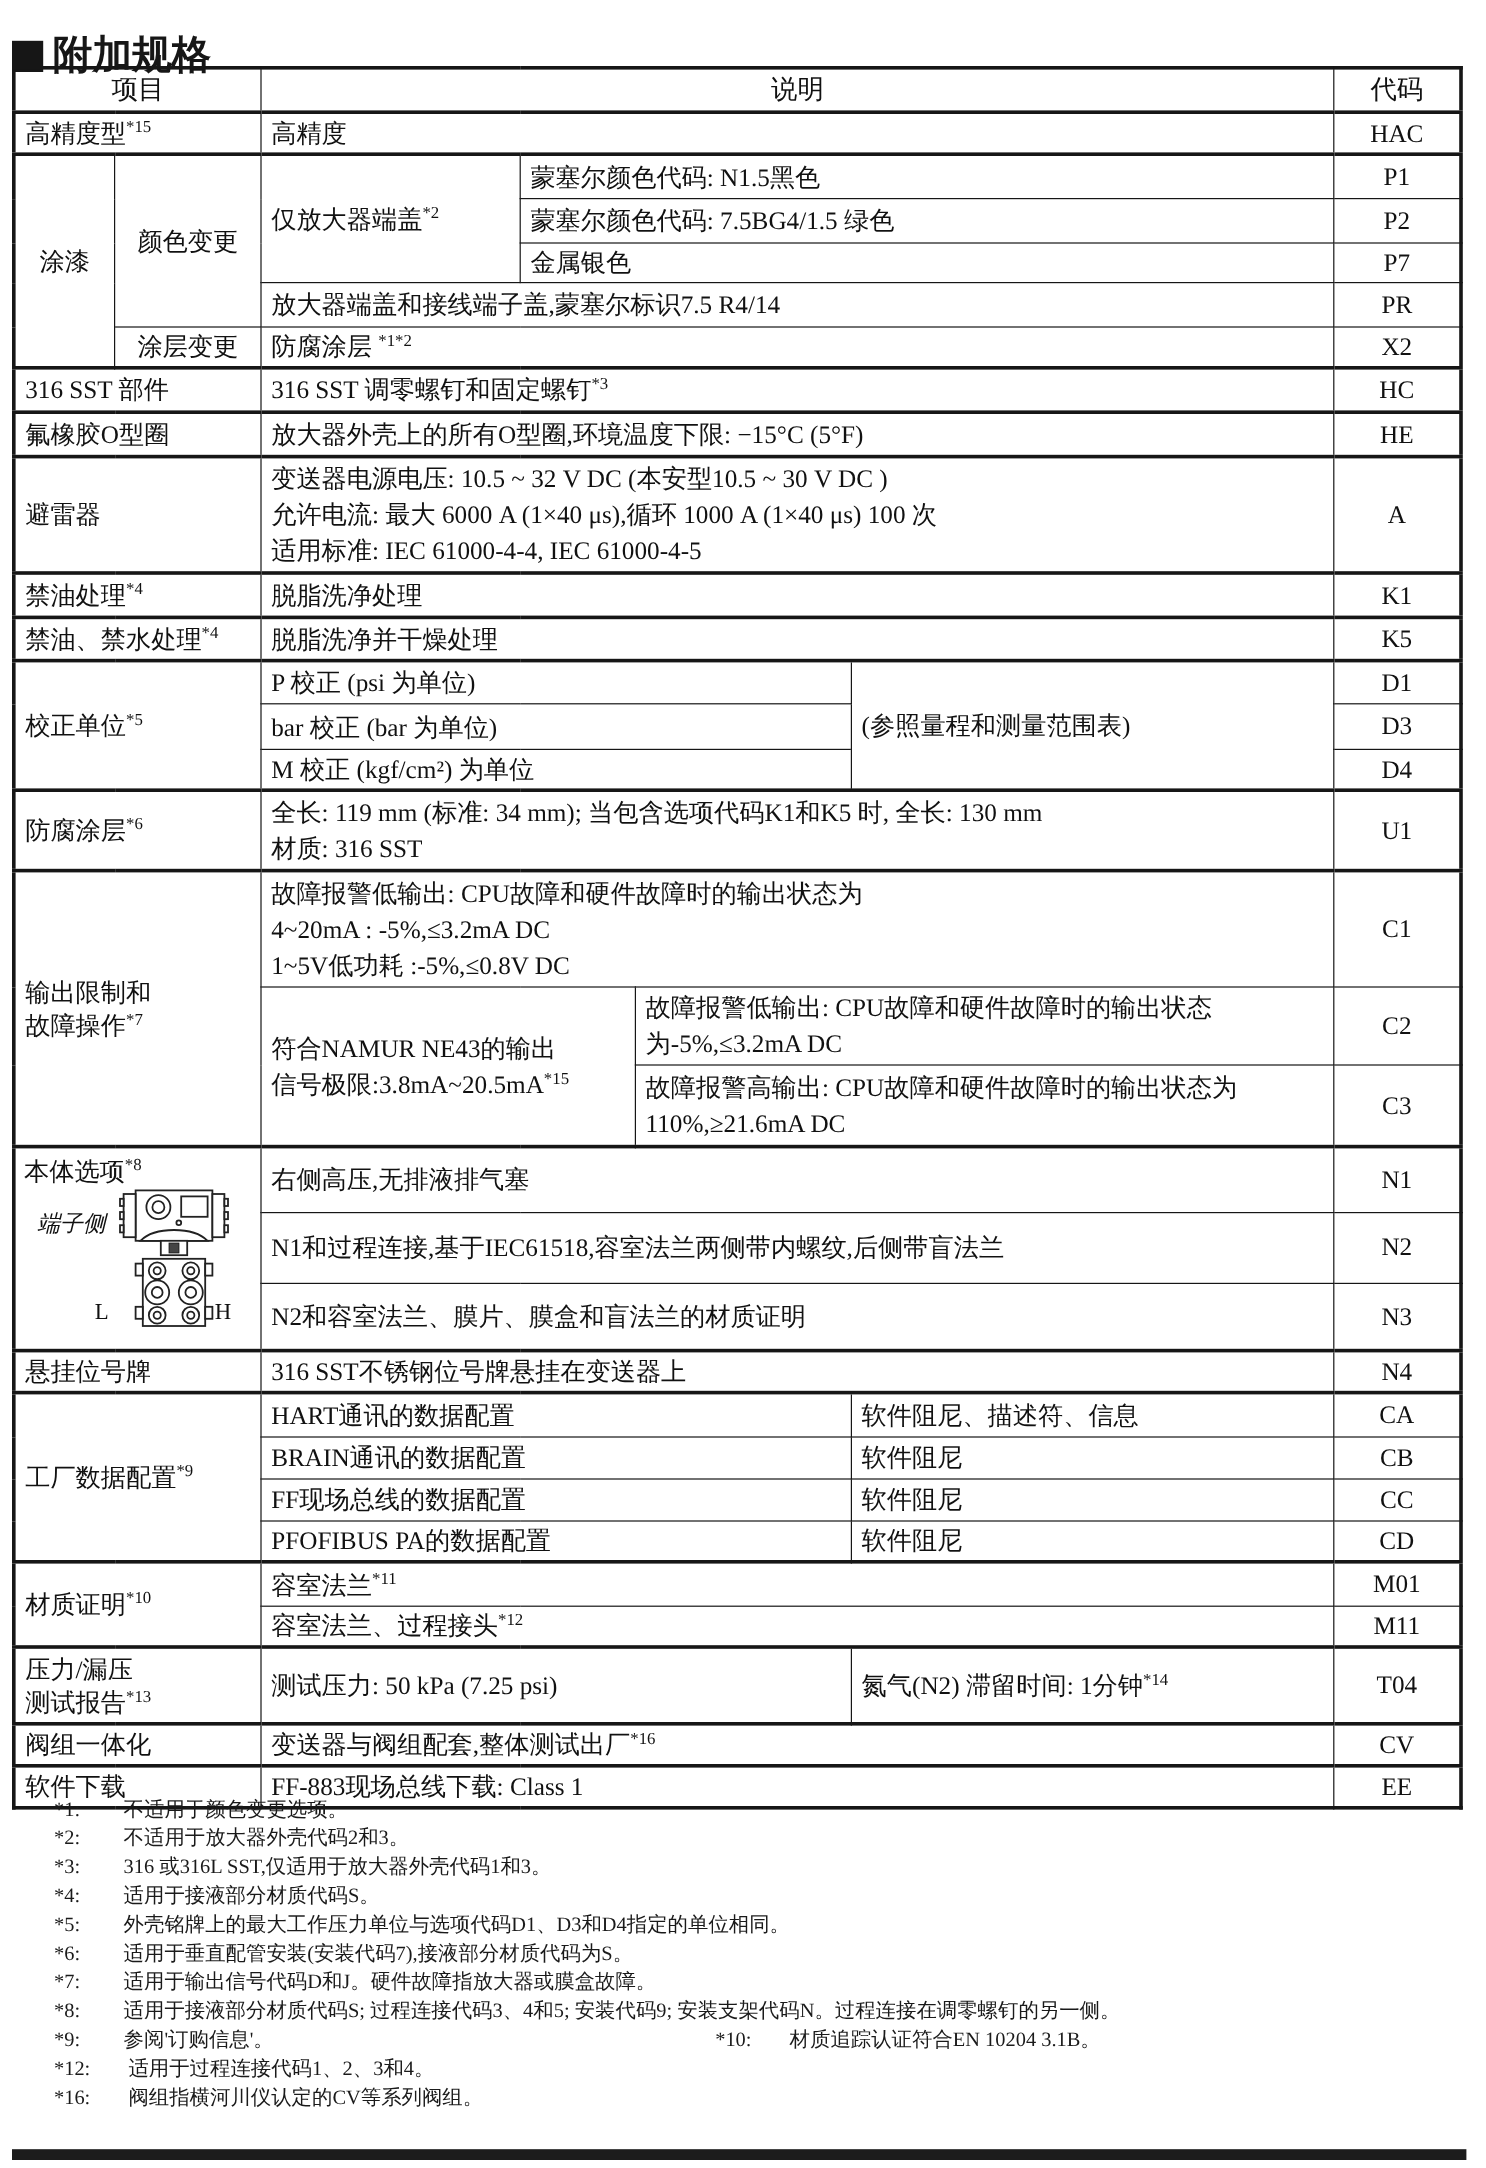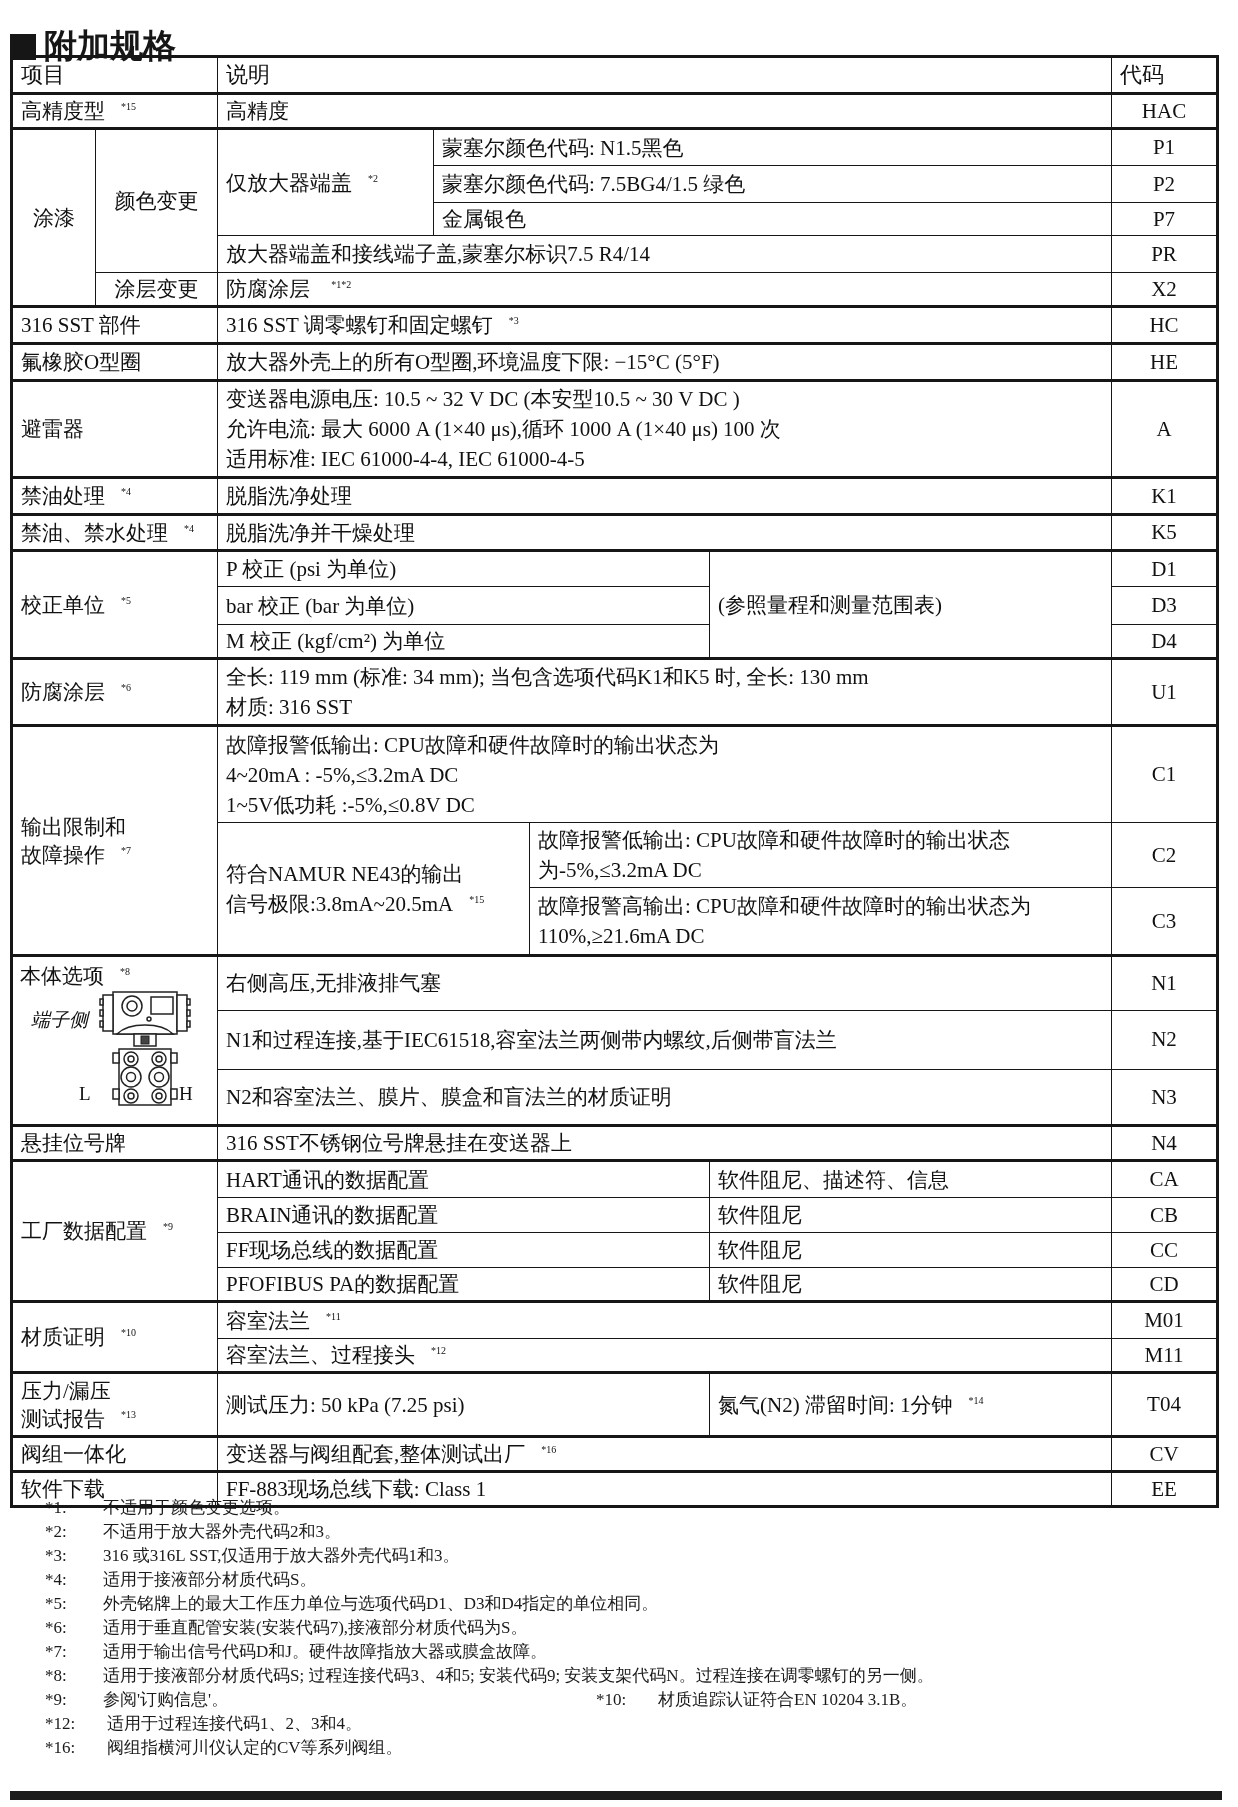--- a/index.html
+++ b/index.html
@@ -5,26 +5,26 @@
   html,body{margin:0;padding:0;background:#fff;}
   body{width:1238px;height:1807px;position:relative;
        font-family:"Liberation Serif","DejaVu Serif",serif;color:#111;}
   .page-title{position:absolute;left:10px;top:8px;display:flex;align-items:center;
        font-family:"Liberation Sans","DejaVu Sans",sans-serif;font-weight:bold;font-size:33px;color:#161616;margin-top:16px;}
   .title-square{width:26px;height:26px;background:#161616;display:inline-block;margin-right:8px;}
   table.spec{position:absolute;left:10px;top:55px;width:1206px;border-collapse:collapse;
        table-layout:fixed;border:3px solid #161616;font-size:21px;}
   td{border:1px solid #161616;padding:2px 8px;vertical-align:middle;overflow:hidden;}
   td.gt{border-top:3px solid #161616;}
-  td.hd{text-align:left;font-size:22px;}
+  td.hd{text-align:center;font-size:22px;}
   td.code{text-align:center;padding:2px 2px;}
   td.item{padding-left:8px;}
   td.ctr{text-align:center;}
   .ml{line-height:30px;}
-  sup,.sup{font-size:10px;vertical-align:super;line-height:0;margin-left:16px;}
+  sup,.sup{font-size:14px;vertical-align:super;line-height:0;}
   .body-cell{position:relative;padding:0;height:167px;}
   .bc-title{position:absolute;left:7px;top:5px;}
   .bc-terminal{position:absolute;left:18px;top:50px;font-size:19px;font-style:italic;}
   .bc-svg{position:absolute;left:86px;top:32px;}
   .bc-l{position:absolute;left:66px;top:126px;font-size:19px;}
   .bc-h{position:absolute;left:166px;top:126px;font-size:19px;}
   .footnotes{position:absolute;left:45px;top:1496px;width:1180px;font-size:17px;line-height:24px;color:#1a1a1a;}
   .fn-row{display:flex;height:24px;white-space:nowrap;}
   .fn-marker{width:58px;flex:0 0 58px;}
   .fn-pair{display:flex;height:24px;white-space:nowrap;}

